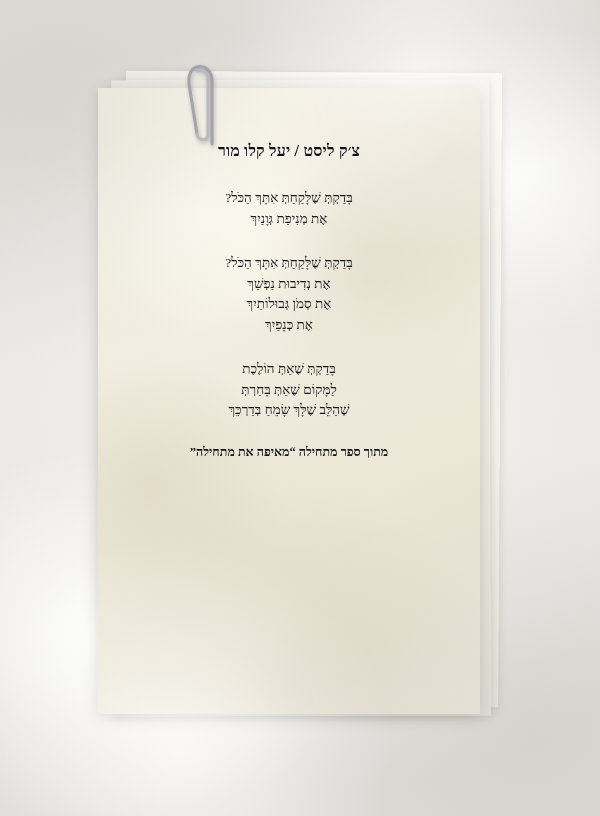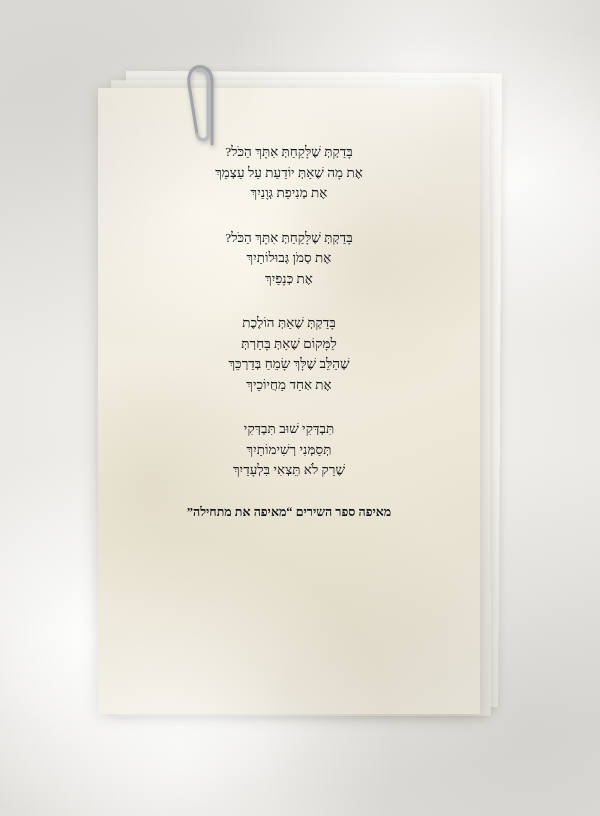--- a/index.html
+++ b/index.html
@@ -129,47 +129,42 @@
 <body>
 
 <div id="scene">
 
   <div class="sheet sheet-back-2"></div>
   <div class="sheet sheet-back-1"></div>
 
   <div class="sheet sheet-main">
     <div class="page-content">
 
+      <div class="poem-title">צ׳ק ליסט / יעל קלו מור</div>
 
       <div class="stanza">
         <div class="poem-line">בָּדַקְתְּ שֶׁלָּקַחַתְּ אִתָּךְ הַכֹּל?</div>
-        <div class="poem-line">אֶת מָה שֶׁאַתְּ יוֹדַעַת עַל עַצְמֵךְ</div>
         <div class="poem-line">אֶת מְנִיפַת גְּוָנַיִךְ</div>
       </div>
 
       <div class="stanza">
         <div class="poem-line">בָּדַקְתְּ שֶׁלָּקַחַתְּ אִתָּךְ הַכֹּל?</div>
+        <div class="poem-line">אֶת נְדִיבוּת נַפְשֵׁךְ</div>
         <div class="poem-line">אֶת סְמֹן גְּבוּלוֹתַיִךְ</div>
         <div class="poem-line">אֶת כְּנָפַיִךְ</div>
       </div>
 
       <div class="stanza">
         <div class="poem-line">בָּדַקְתְּ שֶׁאַתְּ הוֹלֶכֶת</div>
         <div class="poem-line">לַמָּקוֹם שֶׁאַתְּ בָּחַרְתְּ</div>
         <div class="poem-line">שֶׁהַלֵּב שֶׁלָּךְ שָׂמֵחַ בְּדַרְכֵּךְ</div>
-        <div class="poem-line">אֶת אַחַד מַחֲיוֹכֵיךְ</div>
       </div>
 
-      <div class="stanza">
-        <div class="poem-line">תִּבְדְּקִי שׁוּב תִּבְדְּקִי</div>
-        <div class="poem-line">תְּסַמְּנִי רְשִׁימוֹתַיִךְ</div>
-        <div class="poem-line">שֶׁרַק לֹא תֵּצְאִי בִּלְעָדַיִךְ</div>
-      </div>
 
-      <div class="poem-source">מאיפה ספר השירים  “מאיפה את מתחילה”</div>
+      <div class="poem-source">מתוך ספר מתחילה  “מאיפה את מתחילה”</div>
 
     </div>
   </div>
 
   <svg class="paperclip" viewBox="0 0 46 86" aria-hidden="true">
     <path d="M30 84 L30 22 C30 10 22 5 15 7 C8 9 6 17 7 24 L15 74" fill="none" stroke="#9a9ea6" stroke-width="3" stroke-linecap="round"></path>
     <path d="M15 74 C16 80 24 82 26 76 L26 20 C26 12 20 9 16 11" fill="none" stroke="#b4b8bf" stroke-width="3" stroke-linecap="round"></path>
   </svg>
 
 </div>

